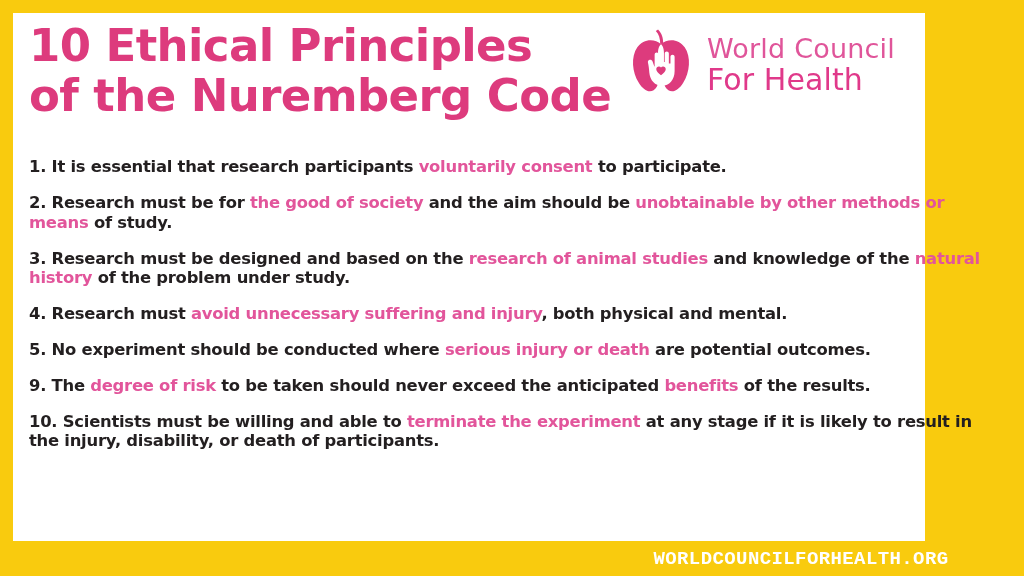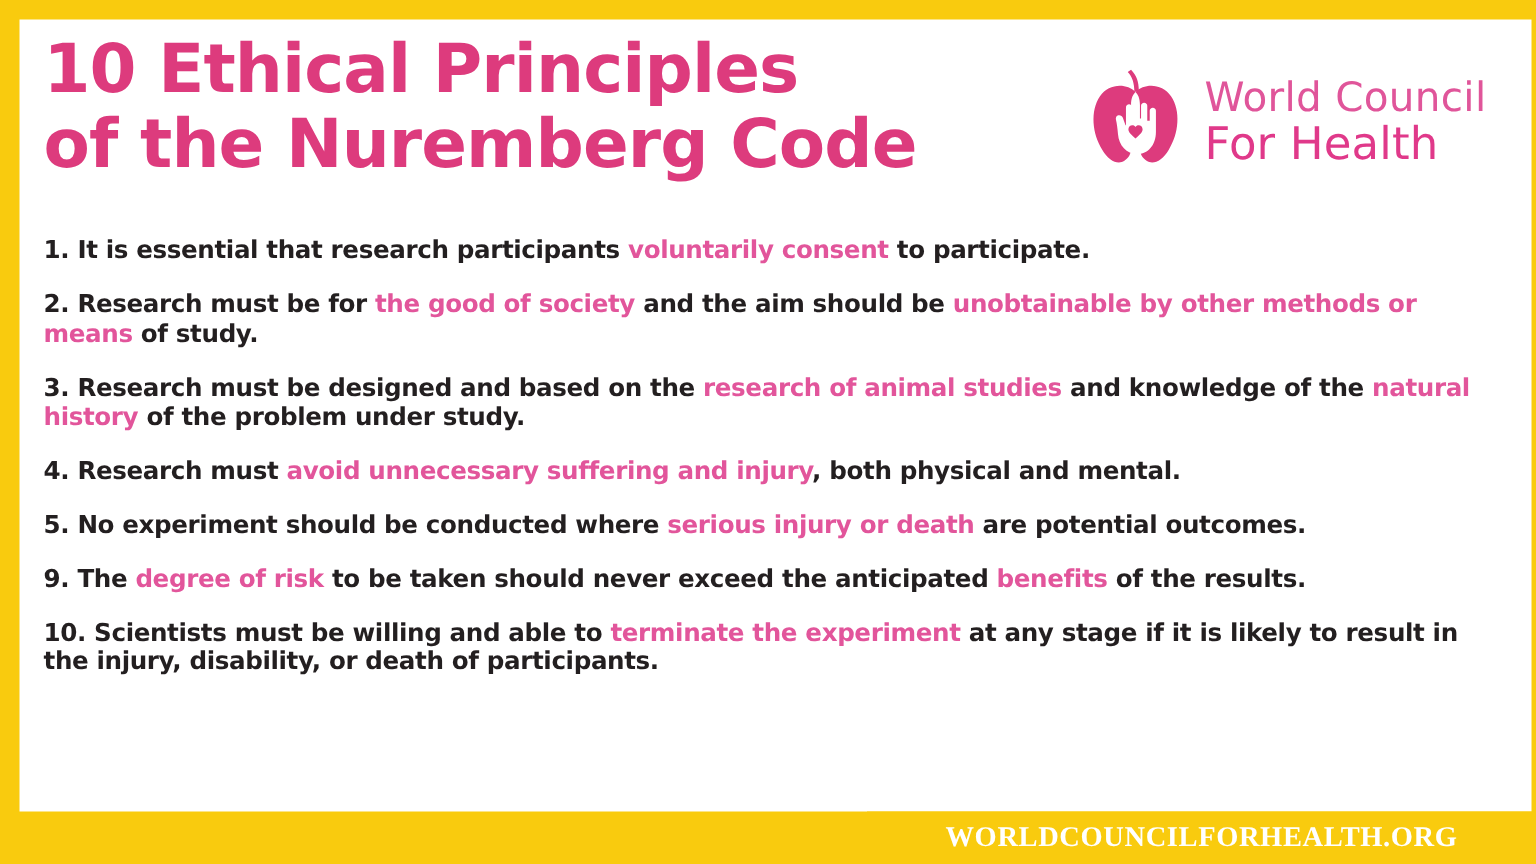--- a/index.html
+++ b/index.html
@@ -18,21 +18,21 @@
     background: #f9cb0e;
     overflow: hidden;
     box-sizing: border-box;
   }
 
   
   .card {
     position: absolute;
     left: 13px;
     top: 13px;
-    width: 1008px;
+    width: 912px;
     height: 528px;
     background: #ffffff;
     box-sizing: border-box;
   }
 
   
   .header {
     position: absolute;
     left: 0;
     top: 0;
@@ -50,21 +50,21 @@
     font-weight: bold;
     font-size: 45px;
     line-height: 50px;
     letter-spacing: -0.6px;
     white-space: pre-line;
   }
 
   .logo {
     position: absolute;
     right: 30px;
-    top: 32px;
+    top: 15px;
     display: flex;
     align-items: center;
     gap: 9px;
   }
   .logo-mark {
     width: 74px;
     height: 74px;
     flex: 0 0 auto;
     display: block;
   }
@@ -119,21 +119,21 @@
     width: 446px;
     height: 35px;
     background: #f9cb0e;
     display: flex;
     align-items: center;
     justify-content: center;
     box-sizing: border-box;
   }
   .url-text {
     color: #ffffff;
-    font-family: Liberation Serif, serif;
+    font-family: Liberation Mono, monospace;
     font-weight: bold;
     font-size: 19px;
     letter-spacing: 0.4px;
   }
 </style>
 </head>
 <body>
 
 <div class="poster">
   <div class="card">

